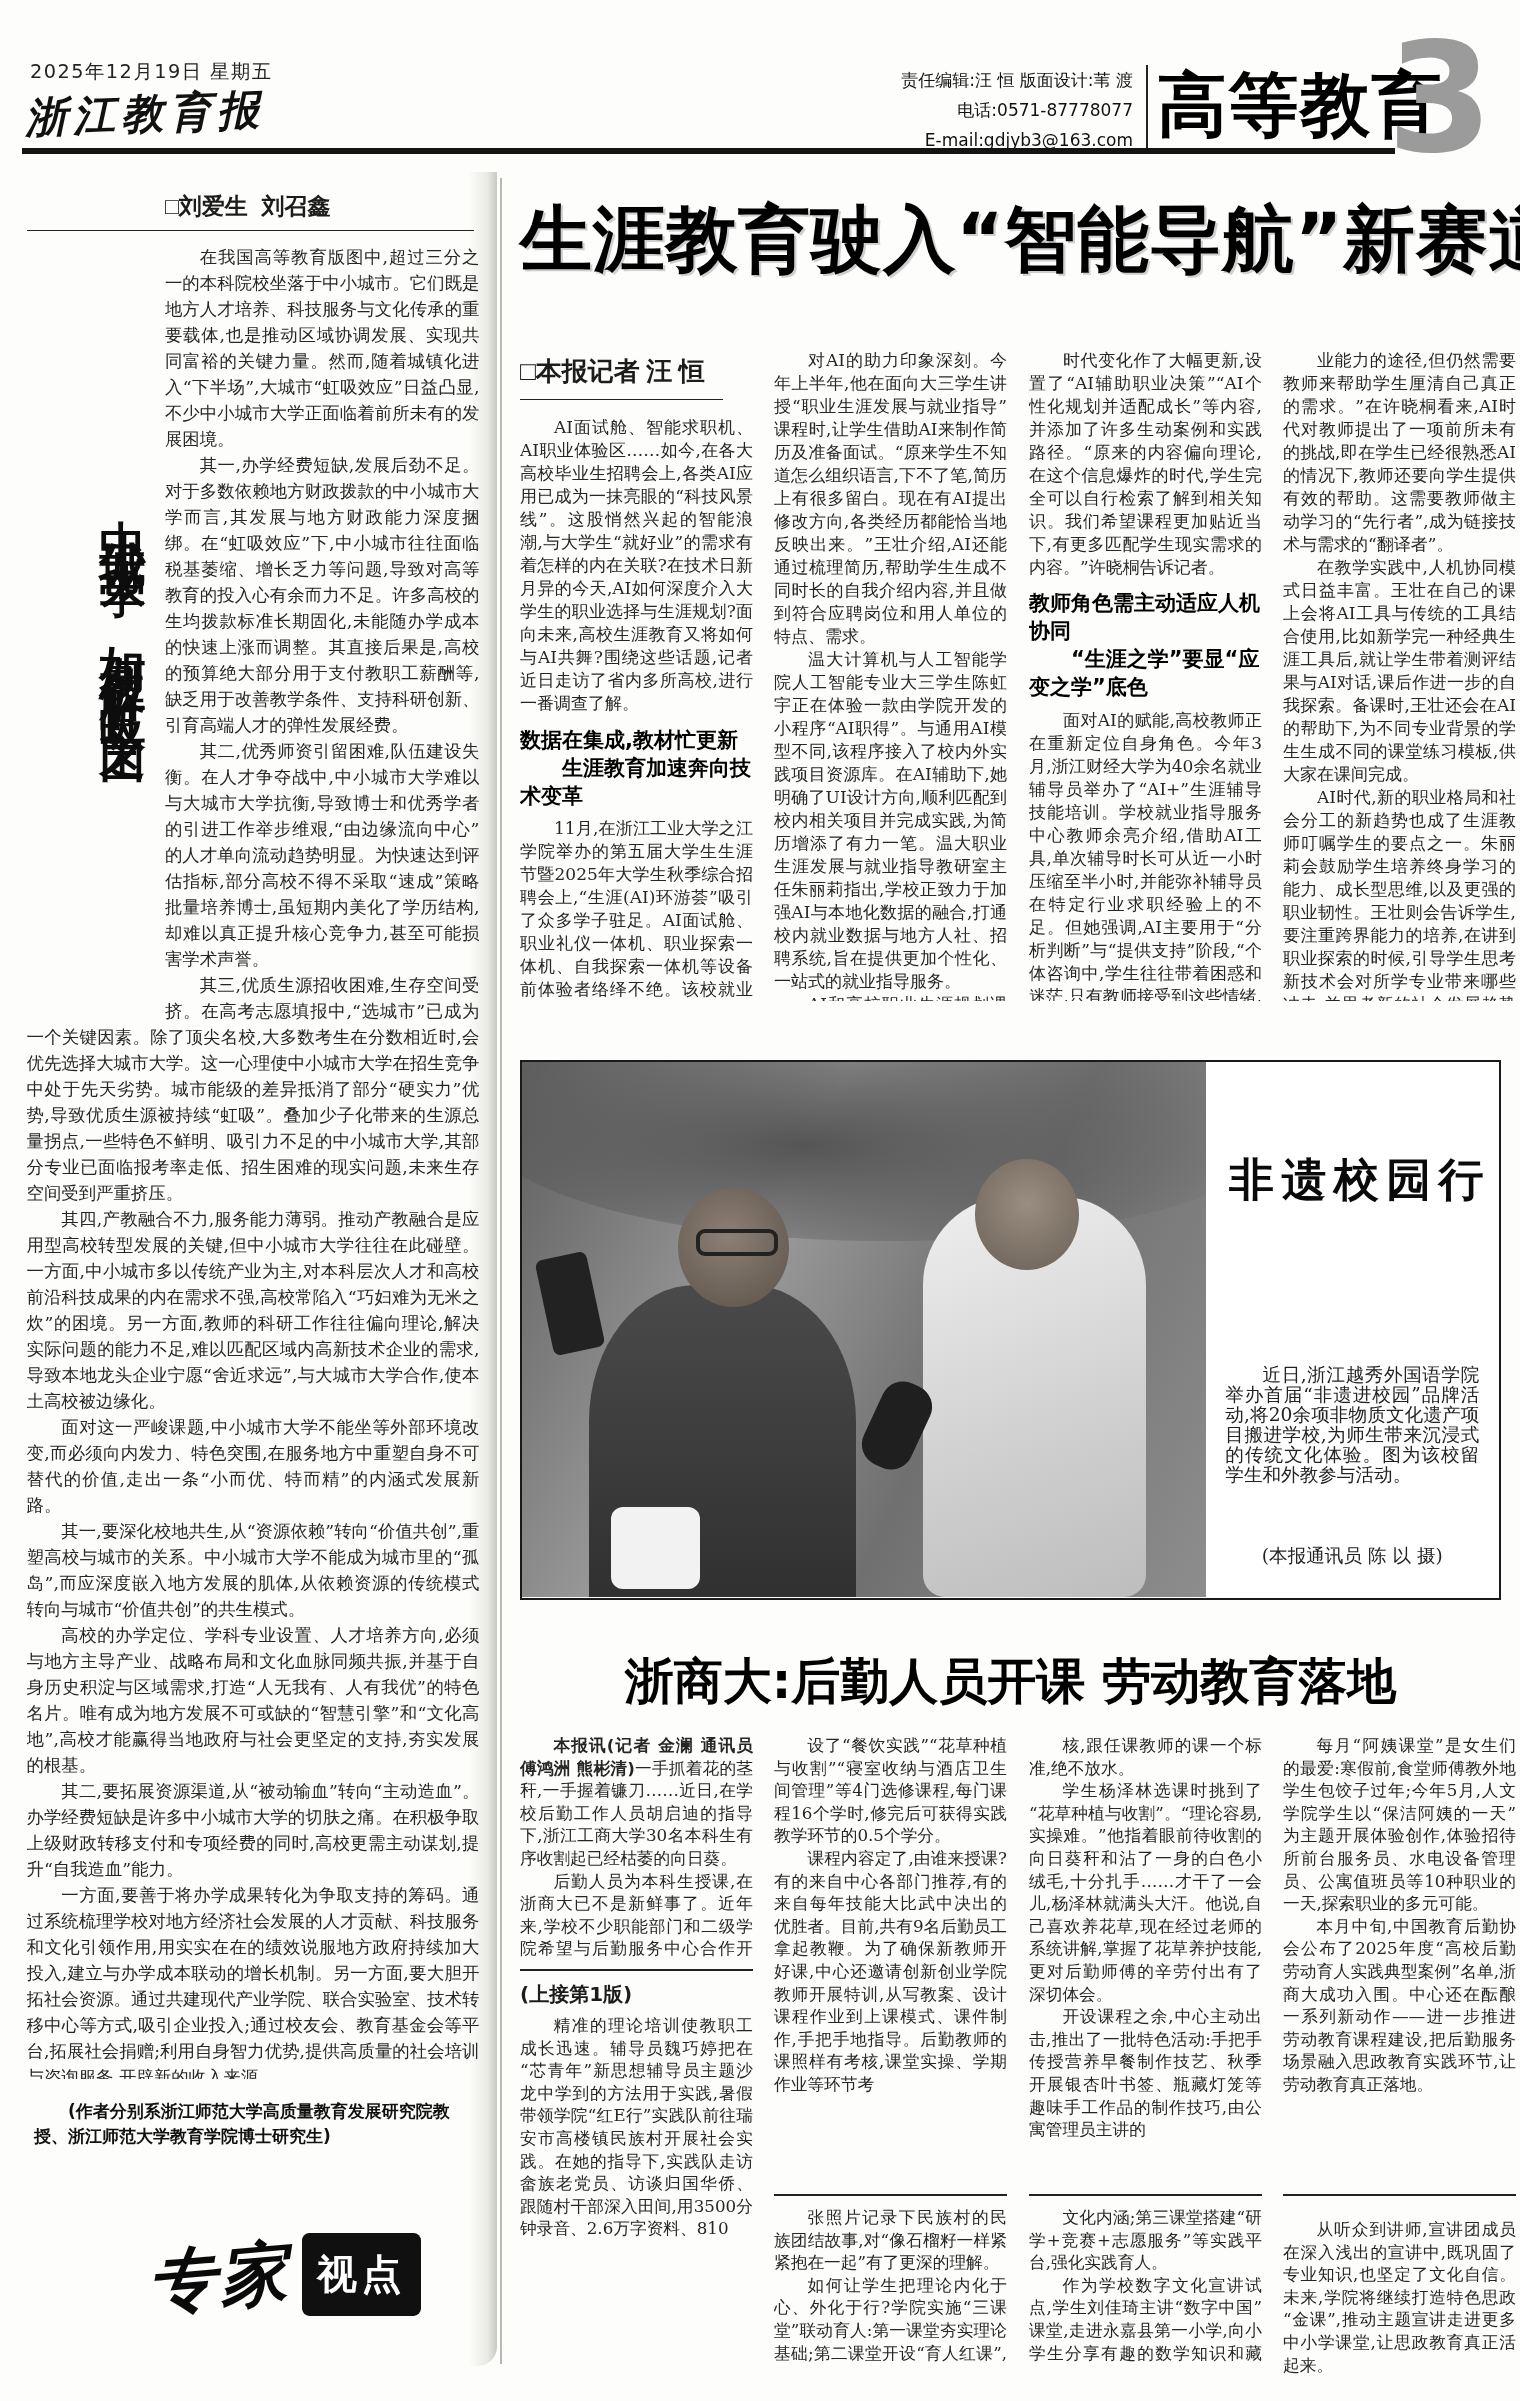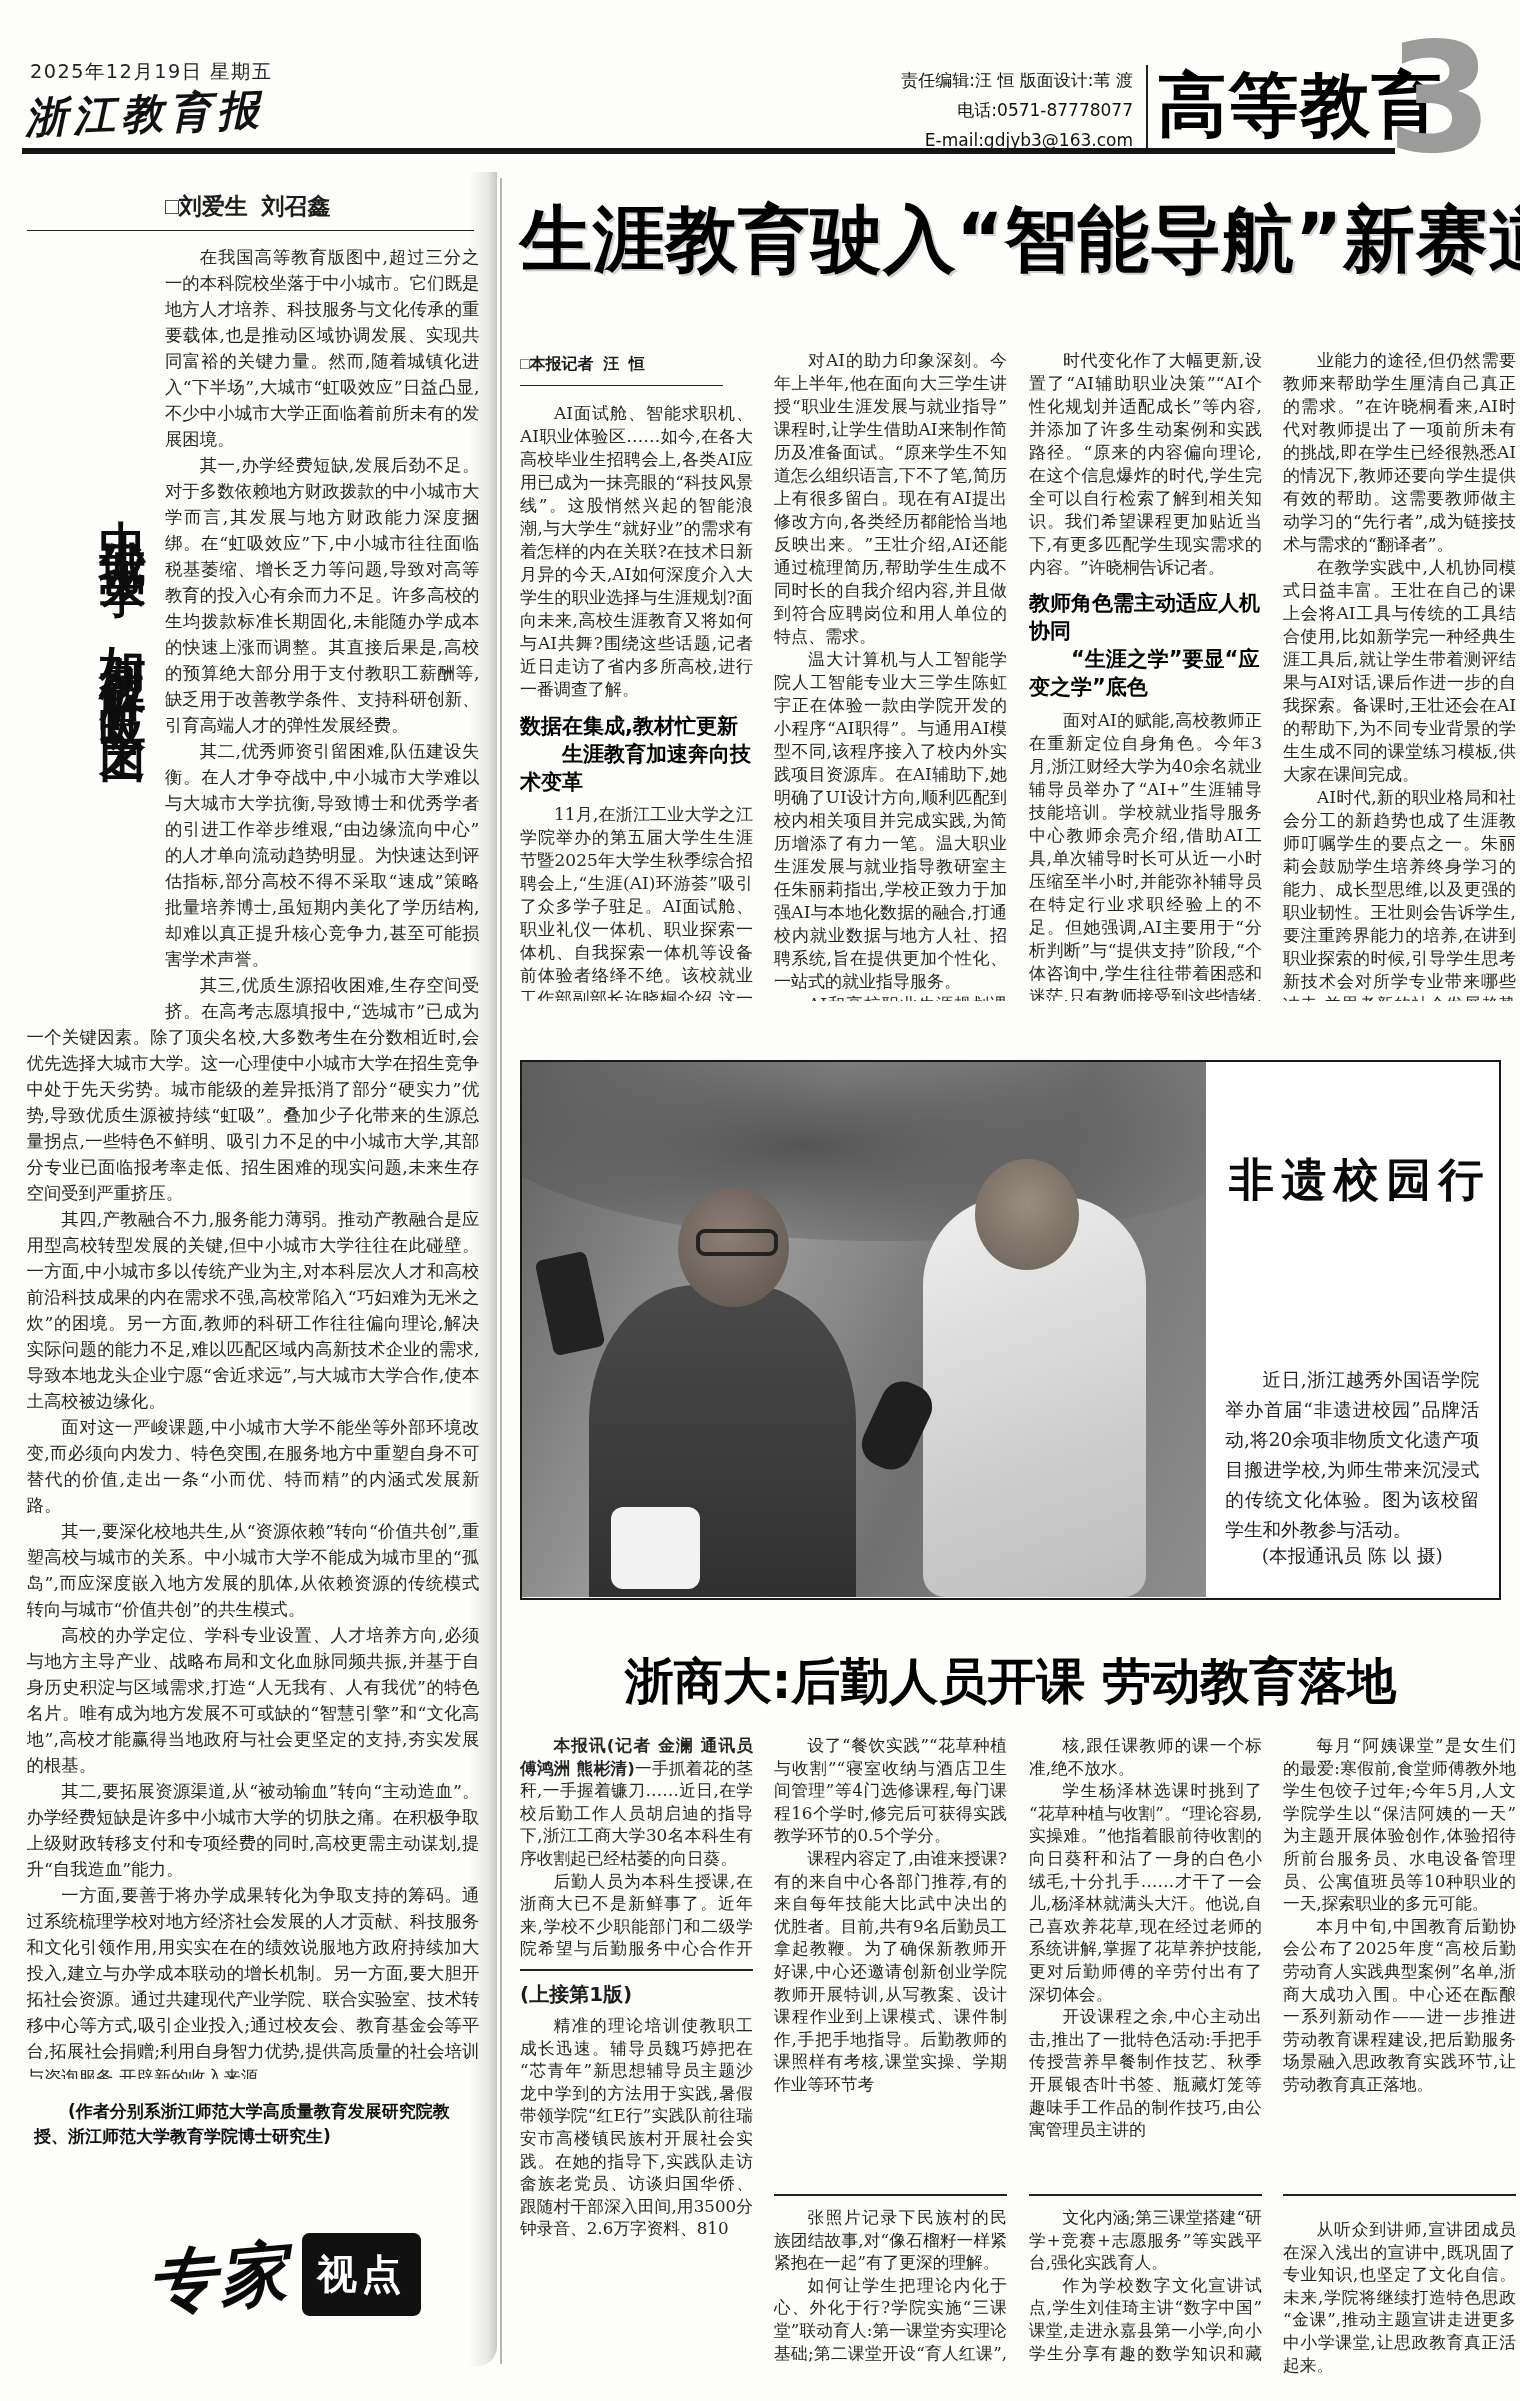--- a/index.html
+++ b/index.html
@@ -37,35 +37,35 @@
   .logo .box{display:inline-block;background:#101010;color:#fff;font-size:40px;font-weight:bold;
              font-family:"DejaVu Sans","Liberation Sans",sans-serif;padding:14px 15px;border-radius:7.4px;
              margin-left:12px;vertical-align:13.4px;letter-spacing:4.5px;}
   .divider-v{left:500px;top:178px;width:1.5px;height:2186px;background:#b9b9b4;}
   
   .headline{left:520px;top:192px;width:981px;text-align:center;font-size:72px;font-weight:900;color:#000;
             font-family:"DejaVu Sans","Liberation Sans",sans-serif;letter-spacing:0.7px;
             text-shadow:2.2px 2.2px 0 #cfcfcf;white-space:nowrap;}
   .col{position:absolute;top:349px;width:233px;height:652px;overflow:hidden;}
   .c1{left:520px;} .c2{left:774px;} .c3{left:1029px;} .c4{left:1283px;}
-  .mbyline{font-size:16px;font-weight:bold;font-family:Liberation Mono, monospace;
+  .mbyline{font-size:26px;font-weight:bold;font-family:Liberation Serif, serif;
            border-bottom:1.5px solid #222;padding:4.5px 0 10.4px 0;margin:0 30px 16.3px 0;}
   .col p.para{margin:0;font-size:17px;line-height:23px;text-align:justify;text-indent:2em;color:#262626;}
   .subhead{font-size:21px;line-height:28px;font-weight:bold;color:#000;margin:10.4px 0 7.4px 0;
            font-family:"DejaVu Sans","Liberation Sans",sans-serif;}
   .subhead .l2{display:block;text-indent:2em;}
   
   #photo-box{left:520px;top:1060px;width:981px;height:540px;border:2.2px solid #1a1a1a;box-sizing:border-box;background:#fff;}
   #photo{position:absolute;left:0;top:0;width:684px;height:535px;overflow:hidden;
          background:linear-gradient(115deg,#5f5f5f,#9a9a9a 35%,#707070 62%,#8d8d8d);}
   .ph{position:absolute;border-radius:50%;}
   .sidebar{position:absolute;left:684px;top:0;width:292px;height:535px;background:#fff;}
   .ph-title{position:absolute;left:8px;top:88px;width:100%;text-align:center;font-size:45px;font-weight:800;
             letter-spacing:7.4px;font-family:"DejaVu Sans","Liberation Sans",sans-serif;color:#0a0a0a;}
-  .ph-caption{position:absolute;left:19.3px;top:303px;width:254px;font-size:18.6px;line-height:30px;
+  .ph-caption{position:absolute;left:19.3px;top:303px;width:254px;font-size:18.6px;line-height:20px;
               text-align:justify;text-indent:2em;color:#222;}
   .ph-credit{position:absolute;left:19.3px;top:481px;width:254px;text-align:center;font-size:18.6px;color:#222;}
   
   .headline2{left:520px;top:1649px;width:981px;text-align:center;font-size:49px;font-weight:800;color:#000;
              font-family:"DejaVu Sans","Liberation Sans",sans-serif;white-space:nowrap;}
   .col2band{position:absolute;top:1734px;width:233px;overflow:hidden;}
   .h1band{height:227px;} .h234band{height:454px;}
   .col2band p.para,.contcol p.para{margin:0;font-size:16.7px;line-height:22.6px;text-align:justify;text-indent:2em;color:#262626;}
   .lead-in{font-weight:bold;font-family:"DejaVu Sans","Liberation Sans",sans-serif;margin-top:28px;}
   .rule-c1{left:520px;top:1969px;width:233px;height:2.2px;background:#222;}

